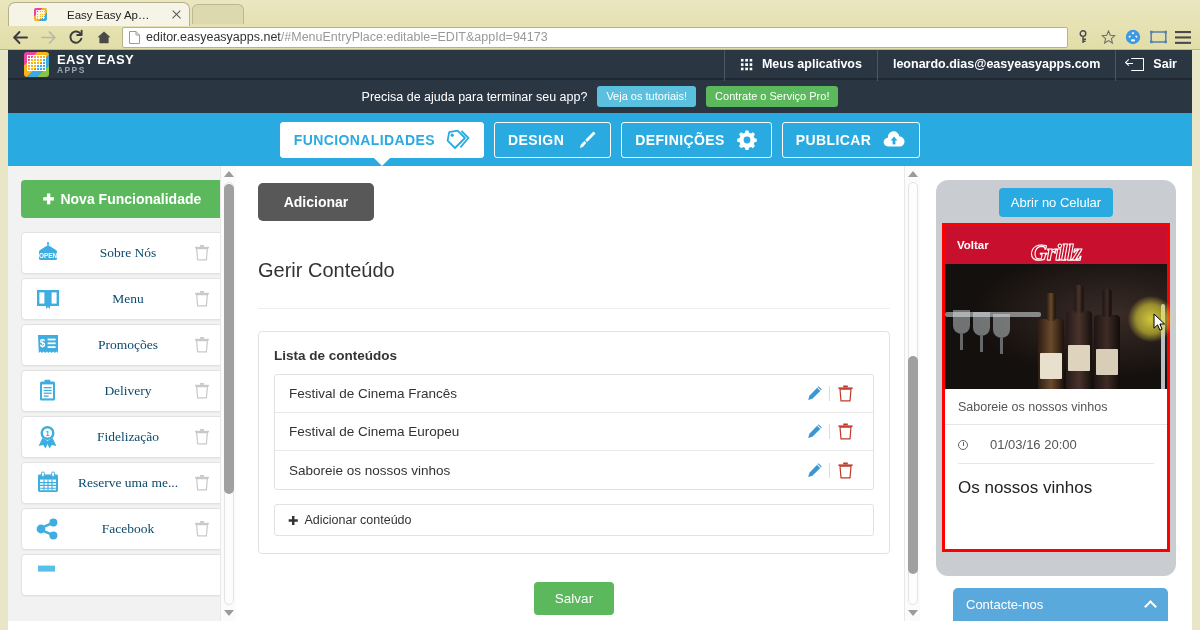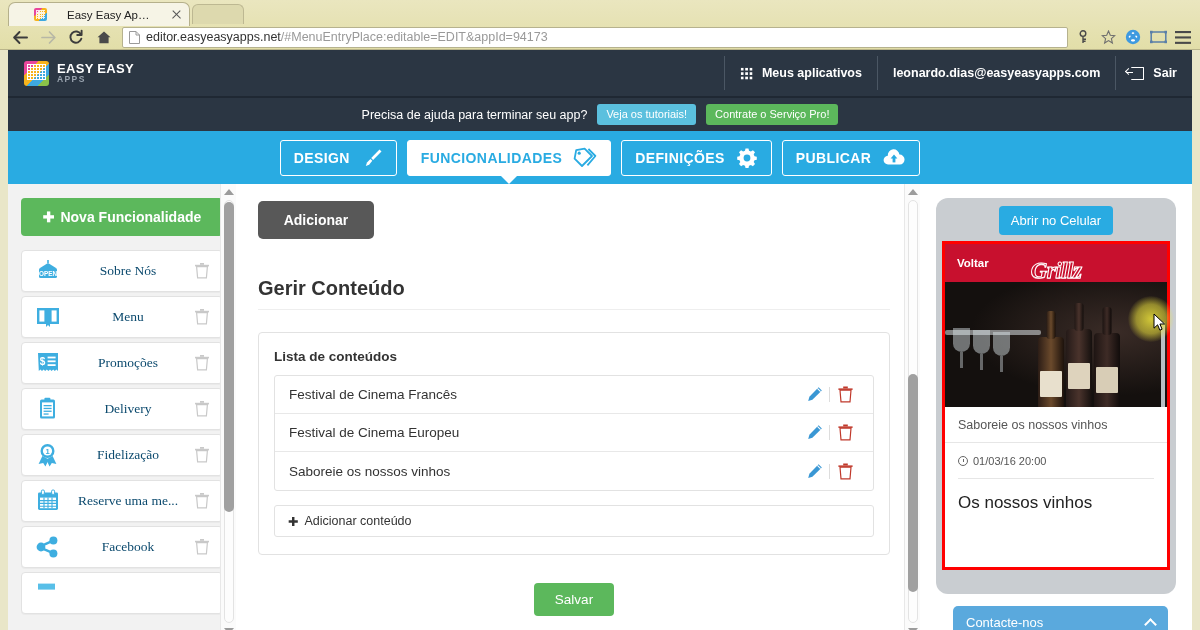--- a/index.html
+++ b/index.html
@@ -69,21 +69,21 @@
   .tb-ic { width:18px; height:18px; display:flex; align-items:center; justify-content:center; cursor:pointer; }
 
   
   .viewport {
     position:absolute; left:8px; top:50px; width:1184px; height:580px;
     background:#fff; overflow:hidden;
   }
 
   
   .appbar {
-    height:48px; background:#2b3643; display:flex; align-items:center;
+    height:30px; background:#2b3643; display:flex; align-items:center;
     color:#fff; font-size:12.5px; font-weight:bold;
     border-bottom:2px solid #1f2833;
   }
   .logo-wrap { display:flex; align-items:center; gap:8px; padding-left:16px; flex:1; }
   .logo-mark {
     width:25px;height:25px;border-radius:3px;position:relative; overflow:hidden;
     background:linear-gradient(135deg,#e8479b 0%,#e8479b 28%,#f6b31c 28%,#f6b31c 55%,#3ea9e0 55%,#3ea9e0 78%,#8bc34a 78%);
   }
   .logo-mark::after{
     content:""; position:absolute; left:3px; top:3px; right:3px; bottom:6px;
@@ -167,21 +167,21 @@
   .arrow-up, .arrow-dn { width:0;height:0;border-left:5px solid transparent;border-right:5px solid transparent; }
   .arrow-up { border-bottom:6px solid #9b9b9b; }
   .arrow-dn { border-top:6px solid #9b9b9b; }
 
   
   .center { flex:1; position:relative; background:#fff; padding:17px 30px 0 22px; overflow:hidden; }
   .sel-btn {
     background:#585858; color:#fff; border-radius:5px; height:38px; width:116px;
     display:flex; align-items:center; justify-content:center; font-size:14px; font-weight:bold; cursor:pointer;
   }
-  .h-title { font-size:20px; color:#333; font-weight:bold; margin-top:38px; padding-bottom:9px; border-bottom:1px solid #eee; }
+  .h-title { font-size:20px; color:#333; font-weight:normal; margin-top:38px; padding-bottom:26px; border-bottom:1px solid #eee; }
   .panel { border:1px solid #e2e2e2; border-radius:4px; margin-top:22px; padding:16px 15px 17px 15px; }
   .panel-title { font-size:13.5px; font-weight:bold; color:#333; margin-bottom:11px; }
   .lst { border:1px solid #e2e2e2; border-radius:3px; }
   .lrow { height:38px; display:flex; align-items:center; padding:0 13px 0 14px; border-bottom:1px solid #e8e8e8; }
   .lrow:last-child { border-bottom:none; }
   .lrow-label { flex:1; font-size:13.5px; color:#333; }
   .act { width:30px; display:flex; align-items:center; justify-content:center; cursor:pointer; }
   .act-sep { width:1px; height:15px; background:#ddd; }
   .addrow {
     border:1px solid #e2e2e2; border-radius:3px; height:32px; margin-top:14px;
@@ -227,21 +227,21 @@
       linear-gradient(110deg,#3a332c 0%,#241d18 38%,#161210 70%,#0d0b0a 100%);
   }
   .bottle { position:absolute; bottom:-6px; width:26px; border-radius:4px 4px 2px 2px; }
   .bottle .neck { position:absolute; top:-26px; left:50%; transform:translateX(-50%); width:9px; height:28px; border-radius:3px; }
   .bottle .label { position:absolute; left:2px; right:2px; top:34px; height:26px; background:#e8e0cd; border-radius:1px; }
   .glass { position:absolute; width:17px; height:40px; }
   .glass .bowl { position:absolute; top:0; left:0; width:17px; height:24px; background:rgba(225,235,240,.45); border-radius:0 0 9px 9px; }
   .glass .stem { position:absolute; top:24px; left:7px; width:3px; height:16px; background:rgba(225,235,240,.4); }
   .rail { position:absolute; height:5px; background:rgba(220,226,230,.55); border-radius:2px; }
   .row2 { padding:11px 13px 10px 13px; font-size:12.5px; color:#555; border-bottom:1px solid #e6e6e6; }
-  .row3 { padding:12px 13px 11px 13px; font-size:11px; color:#555; display:flex; align-items:center; gap:5px; }
+  .row3 { padding:12px 13px 11px 13px; font-size:13px; color:#555; display:flex; align-items:center; gap:22px; }
   .clock { width:10px;height:10px;border:1.4px solid #666;border-radius:50%; position:relative; flex:0 0 10px; }
   .clock::after { content:""; position:absolute; left:3.6px; top:1.6px; width:1.2px; height:3.6px; background:#666; }
   .hr { height:1px; background:#e6e6e6; margin:0 13px; }
   .row4 { padding:14px 13px 10px 13px; font-size:17px; color:#222; }
   .row5 { padding:4px 13px; font-size:13px; color:#444; overflow:hidden; height:22px; }
   .phone-scroll { position:absolute; right:2px; top:40px; width:4px; height:175px; background:#b9bfc4; border-radius:2px; }
   .contacte {
     background:#5aa9dd; color:#fff; width:215px; border-radius:5px 5px 0 0;
     padding:9px 13px; font-size:13px; display:flex; align-items:center; justify-content:space-between;
     position:absolute; left:33px; bottom:0; cursor:pointer;
@@ -368,36 +368,36 @@
       </div>
     </div>
 
     <div class="helpbar">
       <span>Precisa de ajuda para terminar seu app?</span>
       <span class="pill blue">Veja os tutoriais!</span>
       <span class="pill green">Contrate o Serviço Pro!</span>
     </div>
 
     <div class="navtabs">
-      <div class="ntab">
-        <span>DESIGN</span>
-        <span>
-          <svg width="22" height="22" viewBox="0 0 22 22">
-              <path d="M18.5 2.4 L10.2 11 l1.9 1.9 L20.5 4.6 z" fill="#fff"></path>
-              <path d="M9.4 11.9 l1.9 1.9 -3.2 3.9 -3.3 1.2 1.2 -3.3 z" fill="#fff"></path>
-            </svg>
-        </span>
-      </div>
       <div class="ntab active">
         <span>FUNCIONALIDADES</span>
         <span>
           <svg width="24" height="22" viewBox="0 0 24 22">
               <path d="M11.6 1.6 L3.2 3.2 L1.6 11.6 L9 19 L19 9 z" fill="none" stroke="#29abe2" stroke-width="1.8" stroke-linejoin="round"></path>
               <circle cx="6.2" cy="6.2" r="1.6" fill="#29abe2"></circle>
               <path d="M15.4 2 L22.4 9 L14.4 18.4" fill="none" stroke="#29abe2" stroke-width="1.8" stroke-linejoin="round"></path>
+            </svg>
+        </span>
+      </div>
+      <div class="ntab">
+        <span>DESIGN</span>
+        <span>
+          <svg width="22" height="22" viewBox="0 0 22 22">
+              <path d="M18.5 2.4 L10.2 11 l1.9 1.9 L20.5 4.6 z" fill="#fff"></path>
+              <path d="M9.4 11.9 l1.9 1.9 -3.2 3.9 -3.3 1.2 1.2 -3.3 z" fill="#fff"></path>
             </svg>
         </span>
       </div>
       <div class="ntab">
         <span>DEFINIÇÕES</span>
         <span>
           <svg width="22" height="22" viewBox="0 0 22 22">
               <path d="M11 1.4 l1.5 0 .5 2.3 1.9 .8 2-1.3 2.1 2.1 -1.3 2 .8 1.9 2.3 .5 0 3 -2.3 .5 -.8 1.9 1.3 2 -2.1 2.1 -2-1.3 -1.9 .8 -.5 2.3 -3 0 -.5-2.3 -1.9-.8 -2 1.3 -2.1-2.1 1.3-2 -.8-1.9 -2.3-.5 0-3 2.3-.5 .8-1.9 -1.3-2 2.1-2.1 2 1.3 1.9-.8 .5-2.3 z" fill="#fff"></path>
               <circle cx="11" cy="11" r="3.4" fill="#29abe2"></circle>
             </svg>

